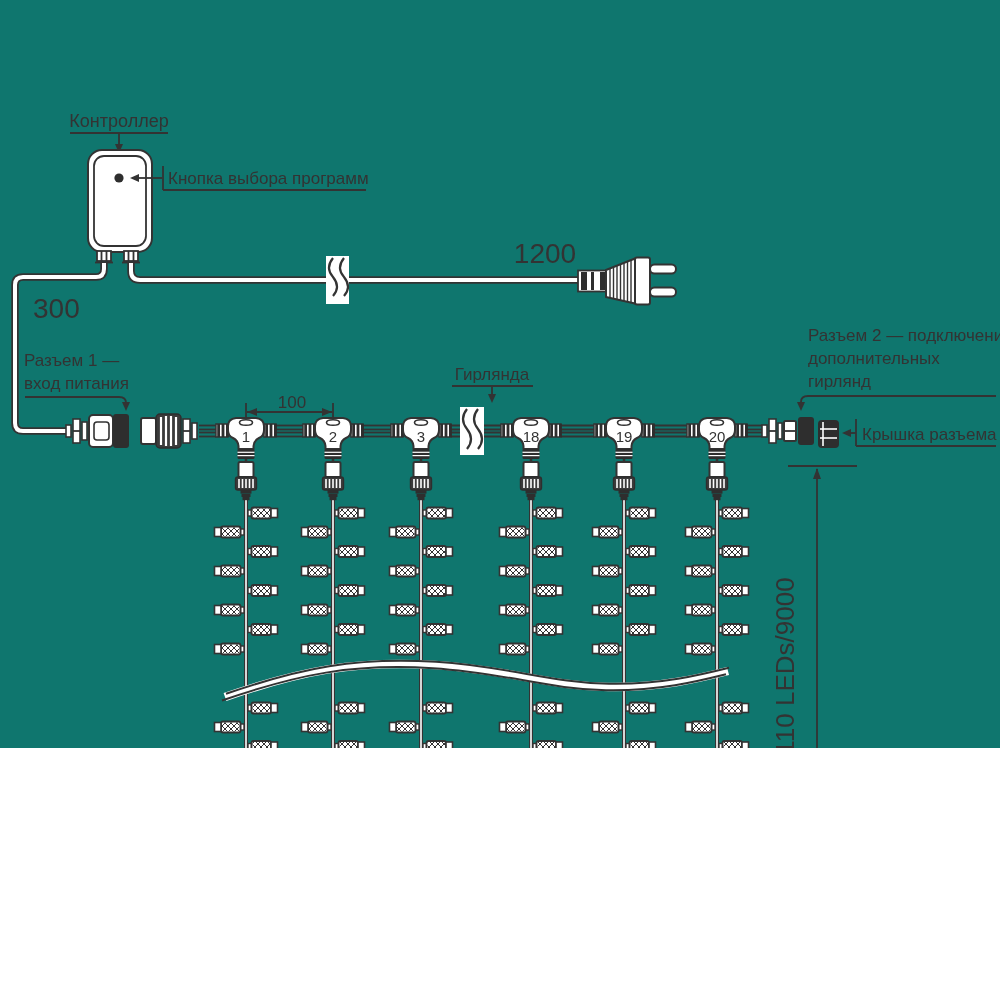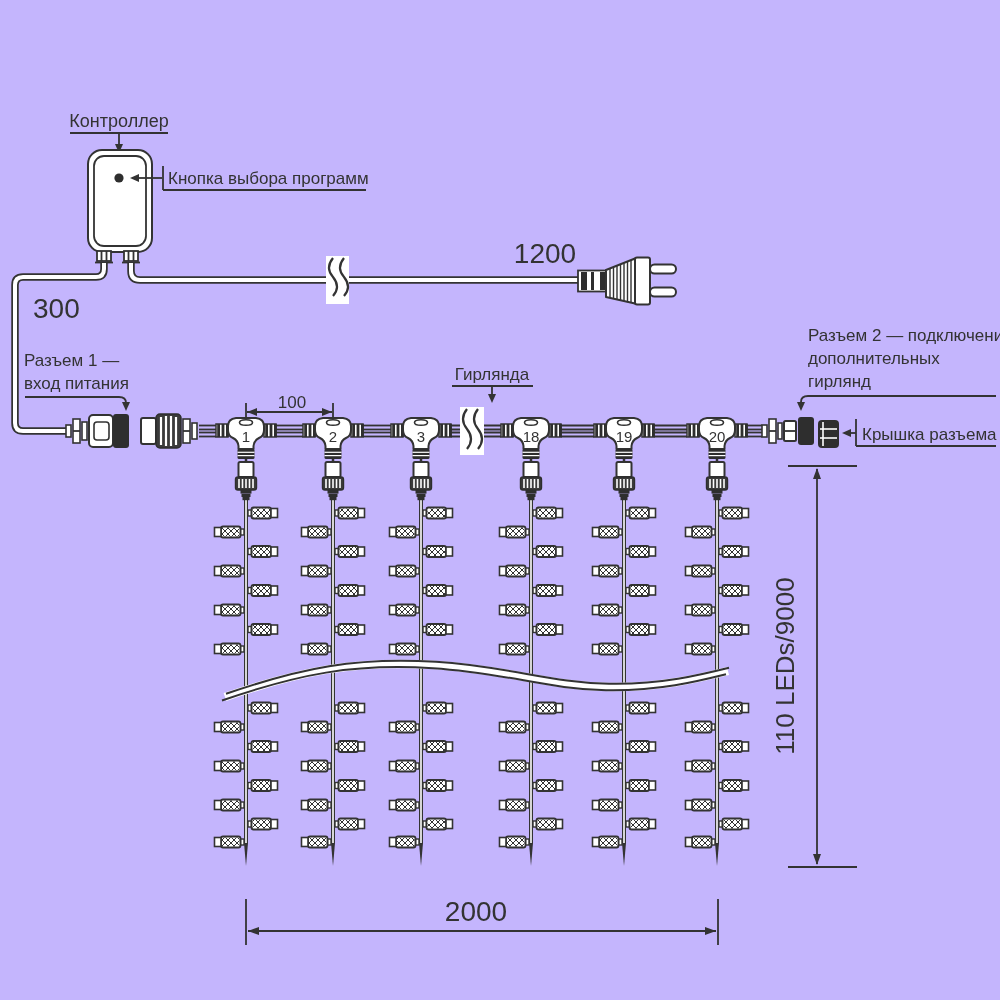--- a/index.html
+++ b/index.html
@@ -1,16 +1,16 @@
 <!DOCTYPE html>
 <html><head>
 <meta charset="utf-8">
 <style>
   html,body{margin:0;padding:0;background:#ffffff;}
-  .stage{width:1000px;height:1000px;position:relative;background:#c4b5fd;overflow:hidden;}
+  .stage{width:1000px;height:748px;position:relative;background:#0f766e;overflow:hidden;}
   svg{display:block;}
   text{fill:#333333;font-family:"Liberation Sans","DejaVu Sans",sans-serif;}
   .lbl{font-size:17px;}
   .dim{font-size:28px;}
   .dim-s{font-size:17px;}
   .num{font-size:15px;}
   .ln{stroke:#333333;stroke-width:1.8;fill:none;}
   .sh{stroke:#333333;stroke-width:2;fill:#ffffff;}
 </style>
 </head>

